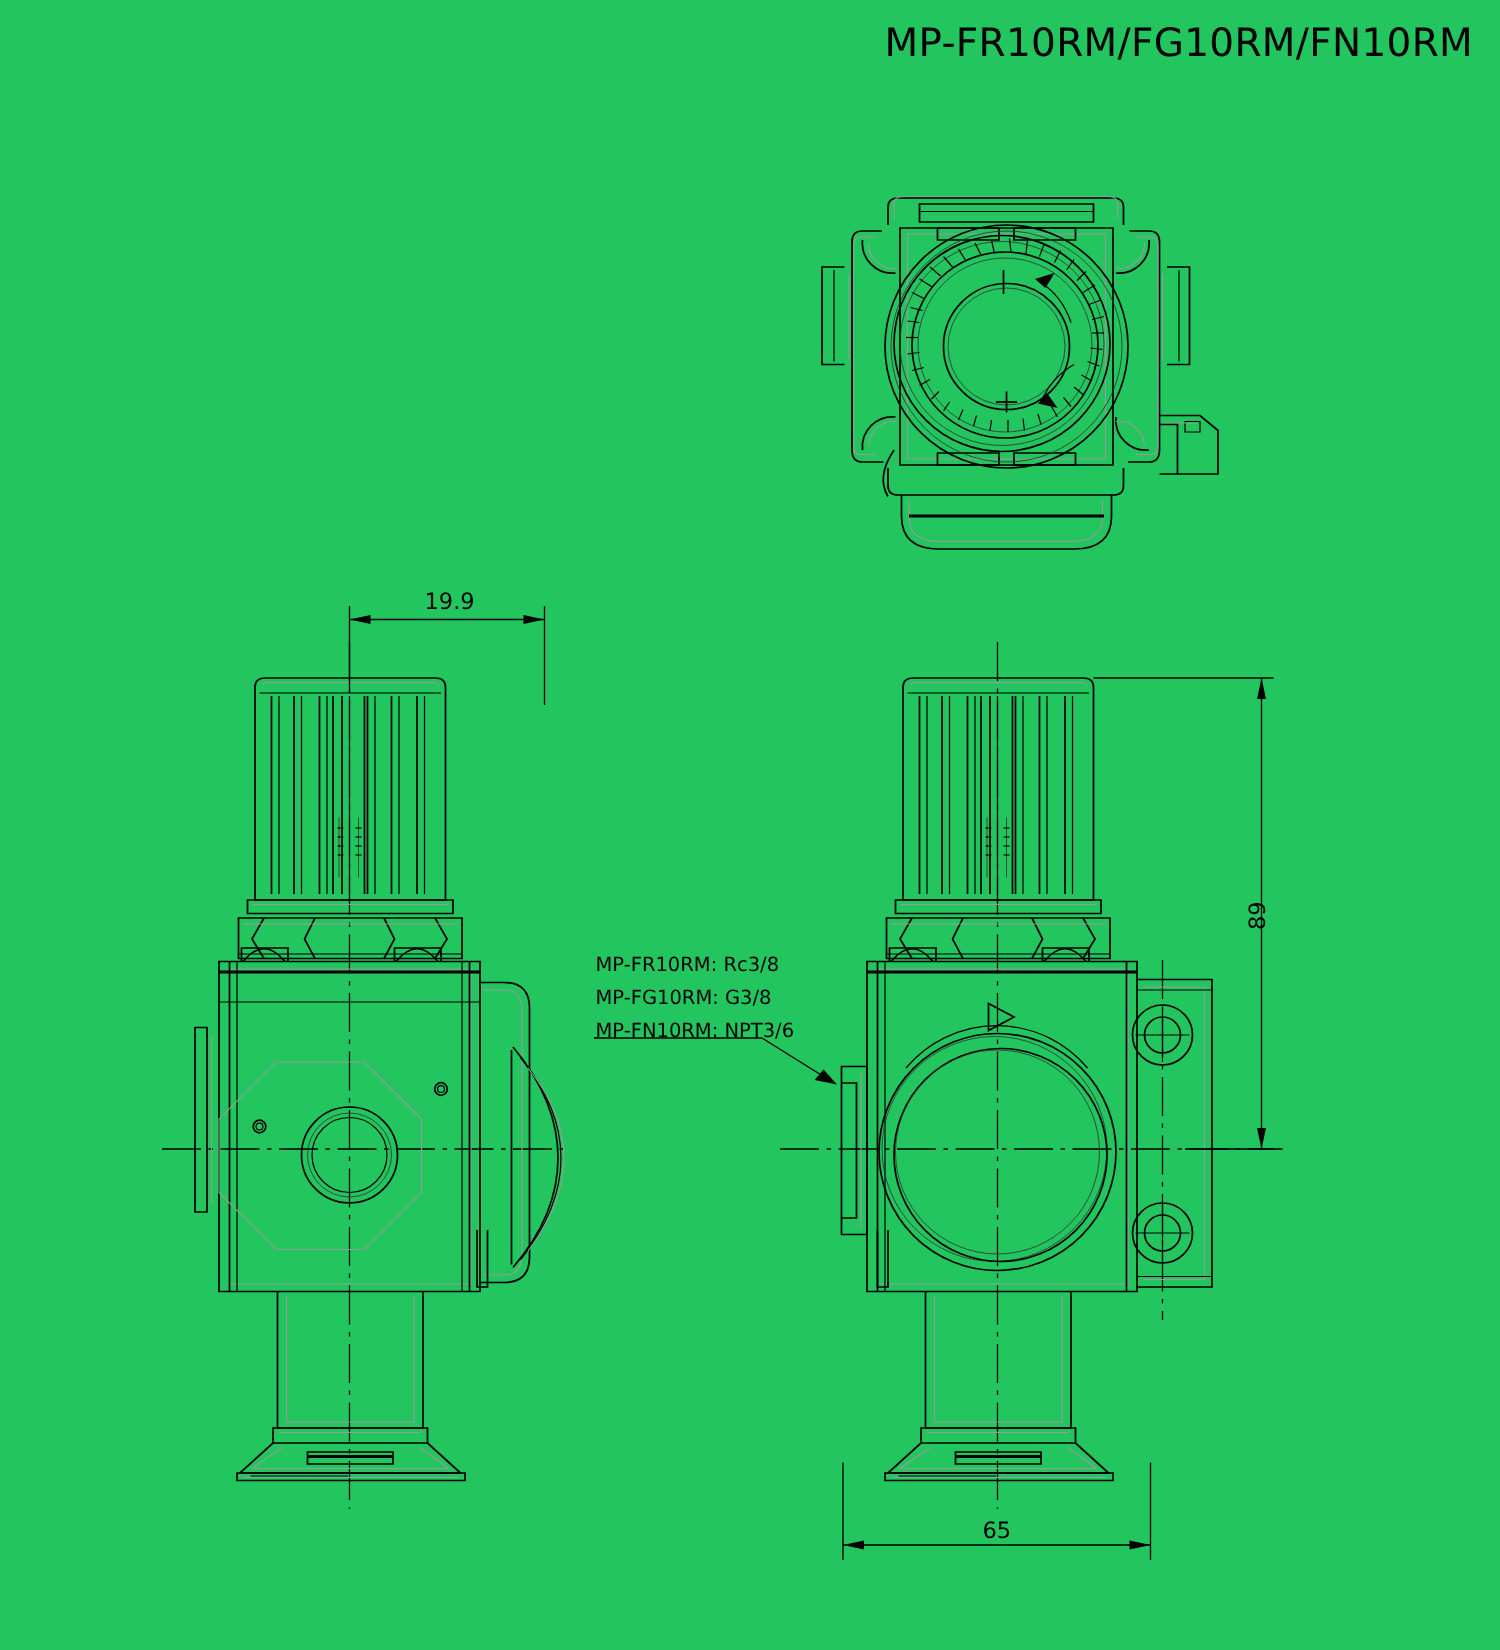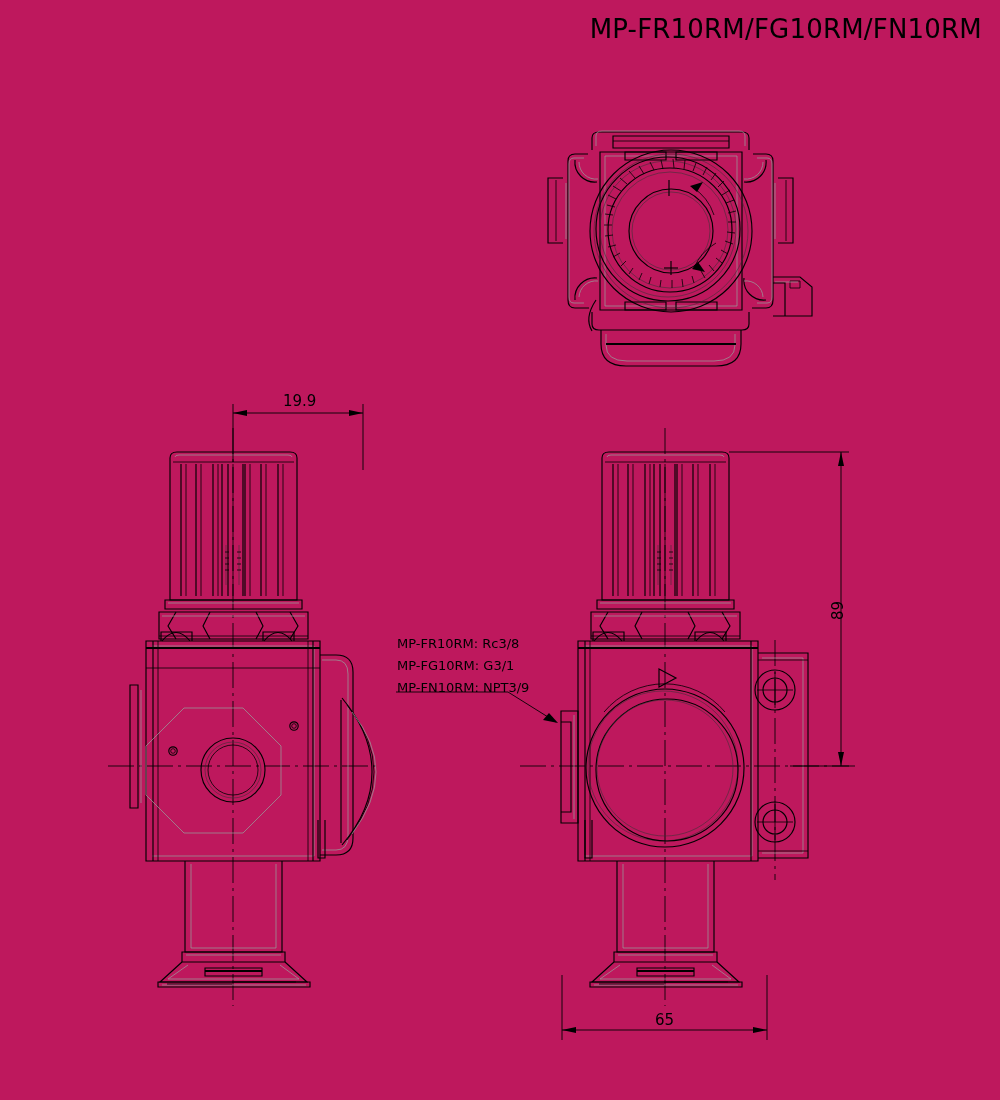--- a/index.html
+++ b/index.html
@@ -4,21 +4,21 @@
 <style>
   html, body {
     margin: 0;
     padding: 0;
     background: #ffffff;
   }
   #sheet {
     position: relative;
     width: 1000px;
     height: 1100px;
-    background: #be185d;
+    background: #22c55e;
     font-family: "DejaVu Sans", sans-serif;
     overflow: hidden;
   }
   #title-block {
     position: absolute;
     right: 18px;
     top: 14px;
     font-size: 26px;
     color: #000;
     letter-spacing: 0.2px;
@@ -64,22 +64,22 @@
 </style>
 </head>
 <body>
 
 <div id="sheet">
 
   <div id="title-block">MP-FR10RM/FG10RM/FN10RM</div>
 
   <div class="note-block" style="left:397px; top:633px;">
     <div>MP-FR10RM: Rc3/8</div>
-    <div>MP-FG10RM: G3/1</div>
-    <div>MP-FN10RM: NPT3/9</div>
+    <div>MP-FG10RM: G3/8</div>
+    <div>MP-FN10RM: NPT3/6</div>
   </div>
 
   <div class="dim-text" style="left:283px; top:392px;">19.9</div>
 
   <div class="dim-text vertical" style="left:829px; top:620px;">89</div>
 
   <div class="dim-text" style="left:655px; top:1011px;text-align:center;">65</div>
 
   <svg class="draw" viewBox="0 0 1000 1100">
 

